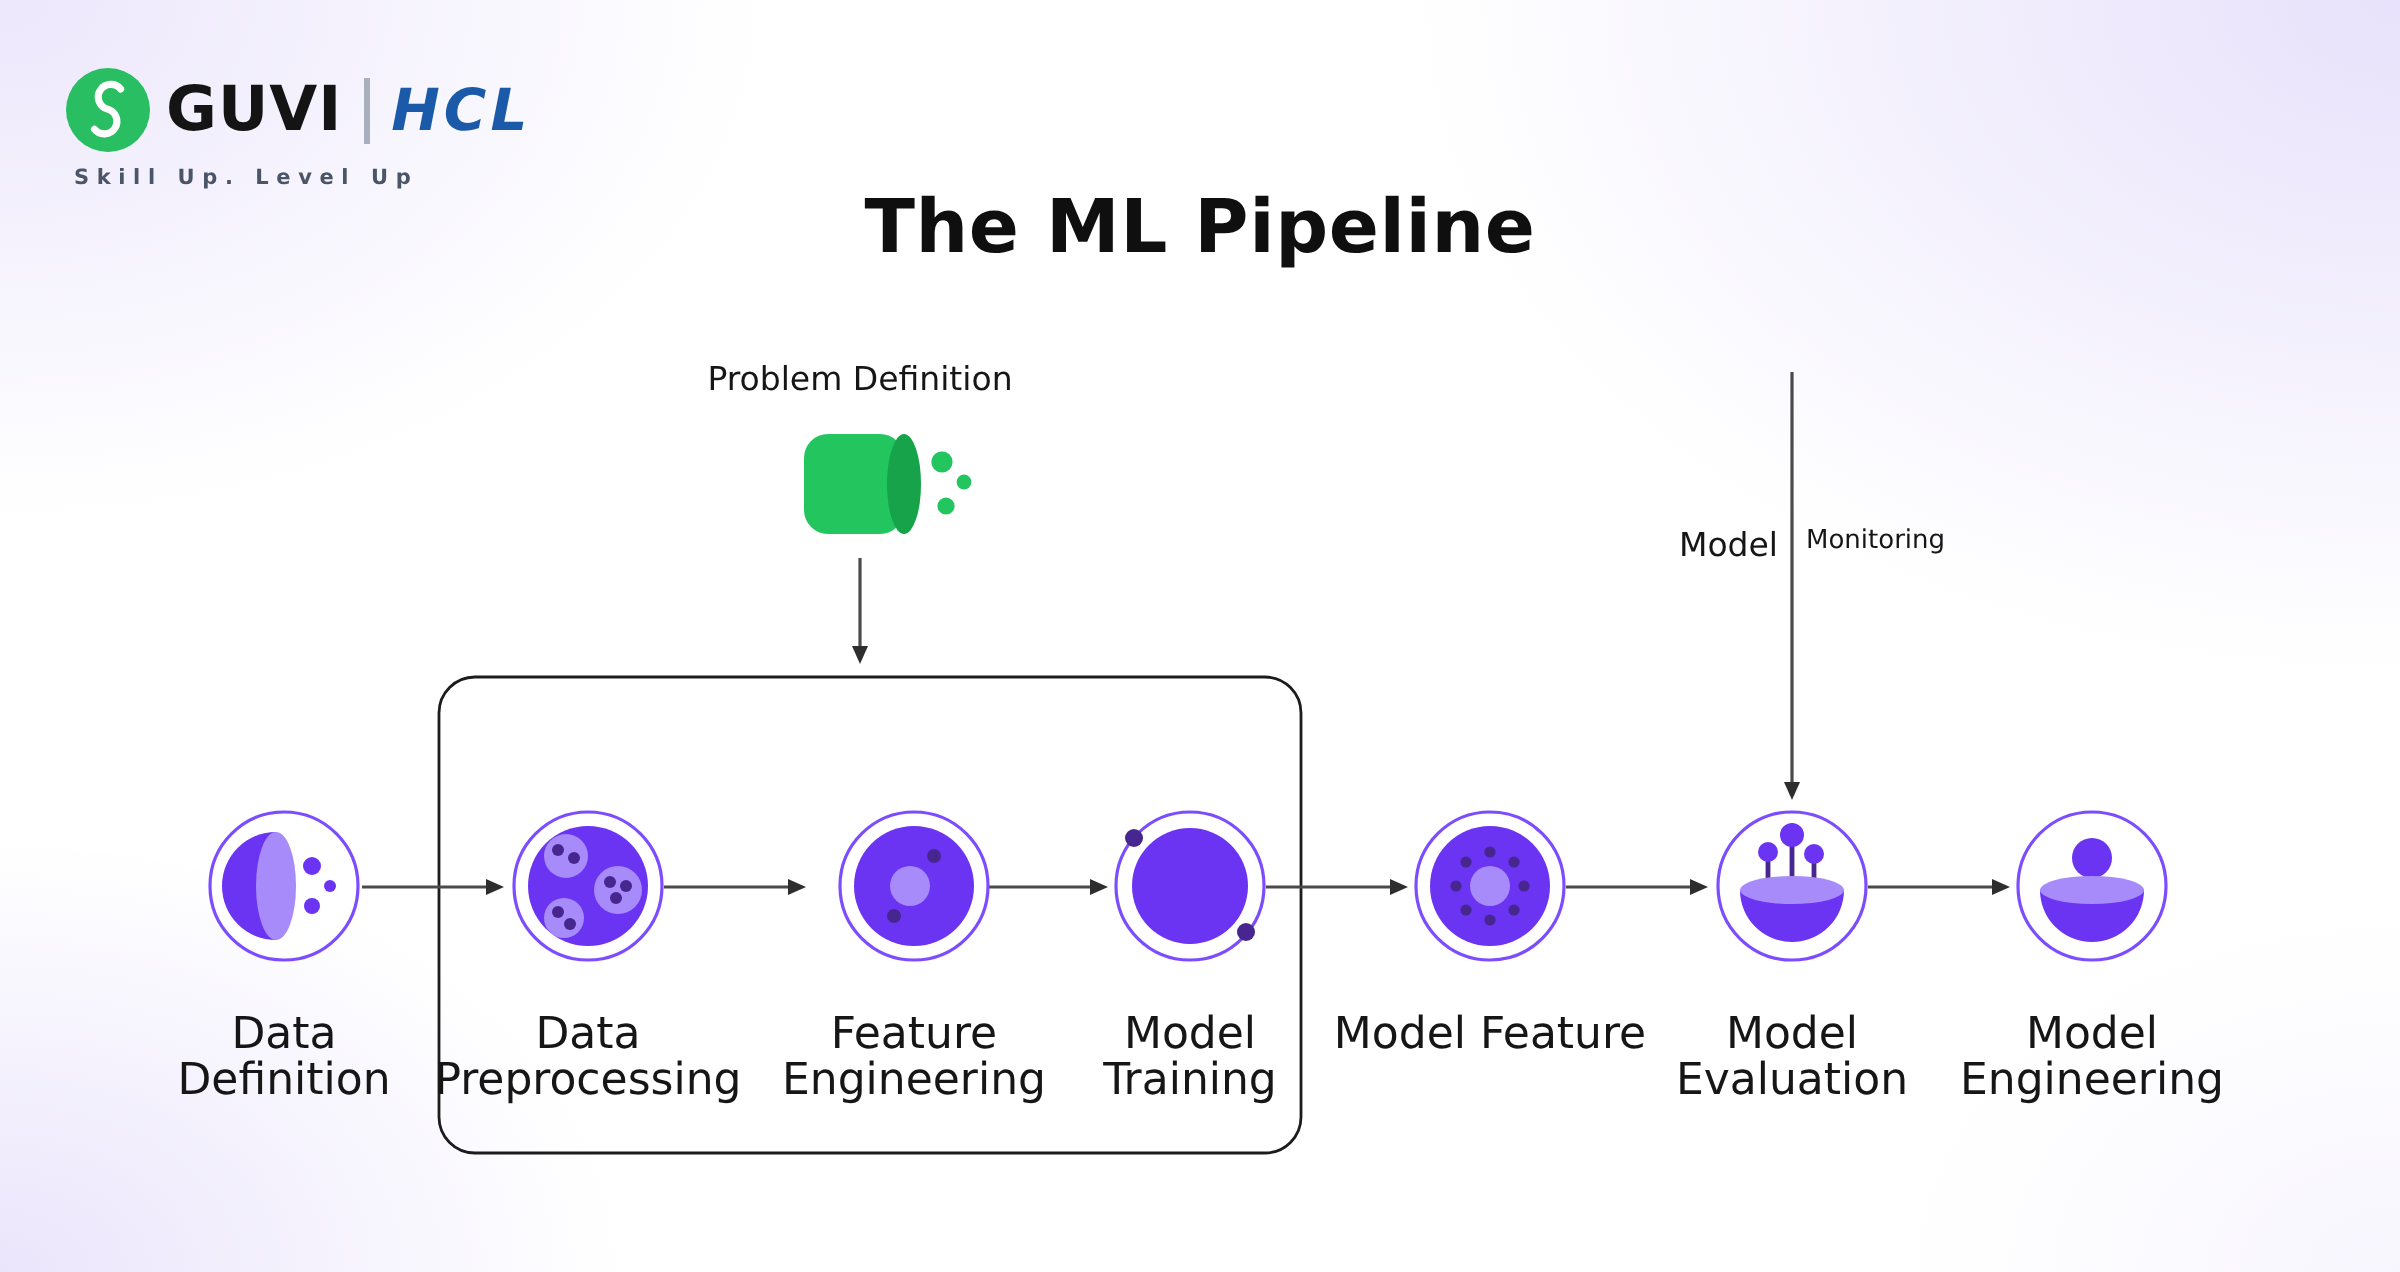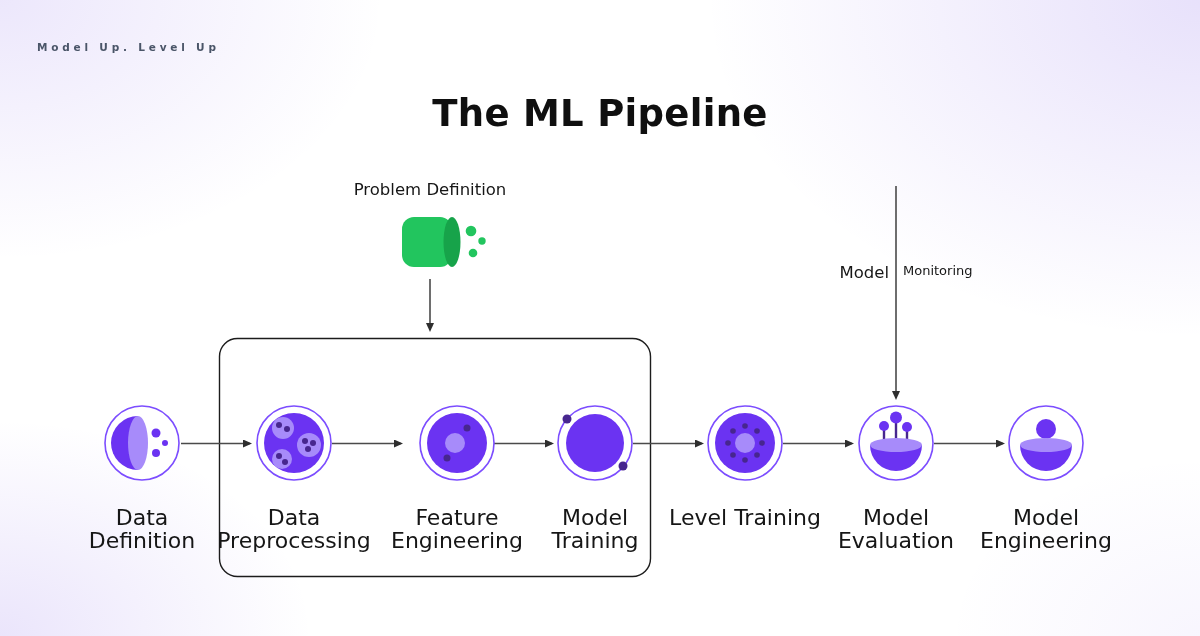--- a/index.html
+++ b/index.html
@@ -42,21 +42,30 @@
   .ln{stroke:var(--line,#4A4A4A); stroke-width:1.6; fill:none;}
   .stem{stroke:var(--darkpurple,#47268F); stroke-width:2.4;}
   .groupbox{fill:none; stroke:var(--box,#1C1C1C); stroke-width:1.4;}
 </style>
 </head>
 <body>
 
 <div class="canvas">
 
   <div class="brand">
-    <div class="tagline">Model Up. Level Up</div>
+    <div class="brand-row">
+      <svg class="guvi-mark" viewBox="0 0 40 40">
+        <circle cx="20" cy="20" r="20" fill="var(--guvigreen,#29BE62)"></circle>
+        <path d="M26 10 a6 6 0 1 0 -6.2 9.6 a6 6 0 1 1 -6.2 9.6" fill="none" stroke="#ffffff" stroke-width="3.4" stroke-linecap="round"></path>
+      </svg>
+      <span class="guvi-name">GUVI</span>
+      <span class="brand-divider"></span>
+      <span class="hcl-name">HCL</span>
+    </div>
+    <div class="tagline">Skill Up. Level Up</div>
   </div>
 
   <h1 class="title">The ML Pipeline</h1>
 
   <div class="pd-label">Problem Definition</div>
   <svg class="cylinder" width="100" height="65" viewBox="0 0 100 65">
     <rect x="7" y="7" width="50" height="50" rx="12" class="f-green"></rect>
     <ellipse cx="57" cy="32" rx="8.5" ry="25" class="f-dgreen"></ellipse>
     <circle cx="76" cy="21" r="5.3" class="f-green"></circle>
     <circle cx="87" cy="31" r="3.7" class="f-green"></circle>
@@ -161,21 +170,21 @@
       <circle cx="57" cy="40" r="2.8" class="f-dark"></circle>
       <circle cx="52" cy="52" r="2.8" class="f-dark"></circle>
       <circle cx="40" cy="57" r="2.8" class="f-dark"></circle>
       <circle cx="28" cy="52" r="2.8" class="f-dark"></circle>
       <circle cx="23" cy="40" r="2.8" class="f-dark"></circle>
       <circle cx="28" cy="28" r="2.8" class="f-dark"></circle>
       <circle cx="40" cy="23" r="2.8" class="f-dark"></circle>
       <circle cx="52" cy="28" r="2.8" class="f-dark"></circle>
     </svg>
     <div class="lbl">
-      <span>Level Training</span>
+      <span>Model Feature</span>
       <span></span>
     </div>
   </div>
 
   <div class="stage" style="left:816px">
     <svg viewBox="0 0 80 80">
       <circle cx="40" cy="40" r="37" class="ring"></circle>
       <line x1="28" y1="42" x2="28" y2="25" class="stem"></line>
       <line x1="40" y1="42" x2="40" y2="17" class="stem"></line>
       <line x1="51" y1="42" x2="51" y2="26" class="stem"></line>

